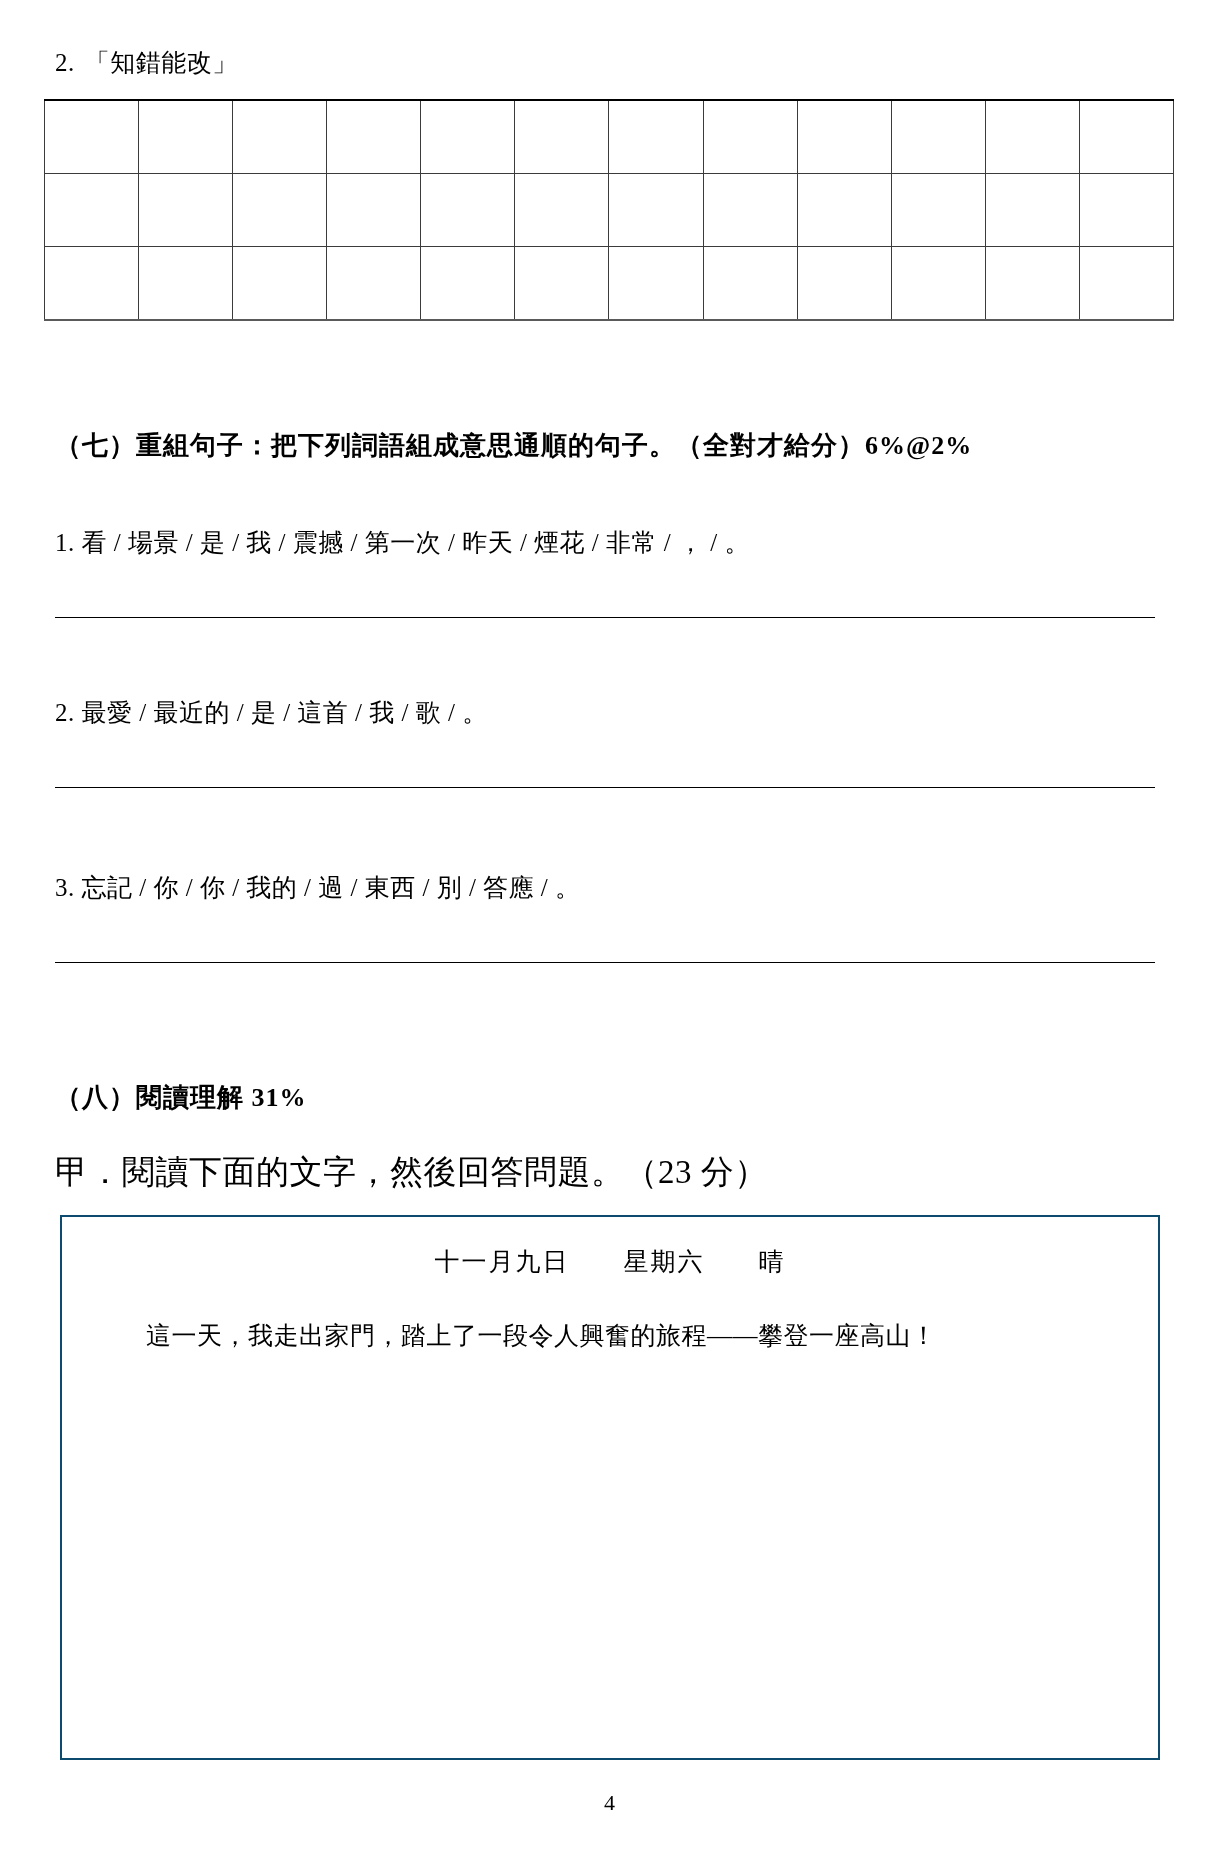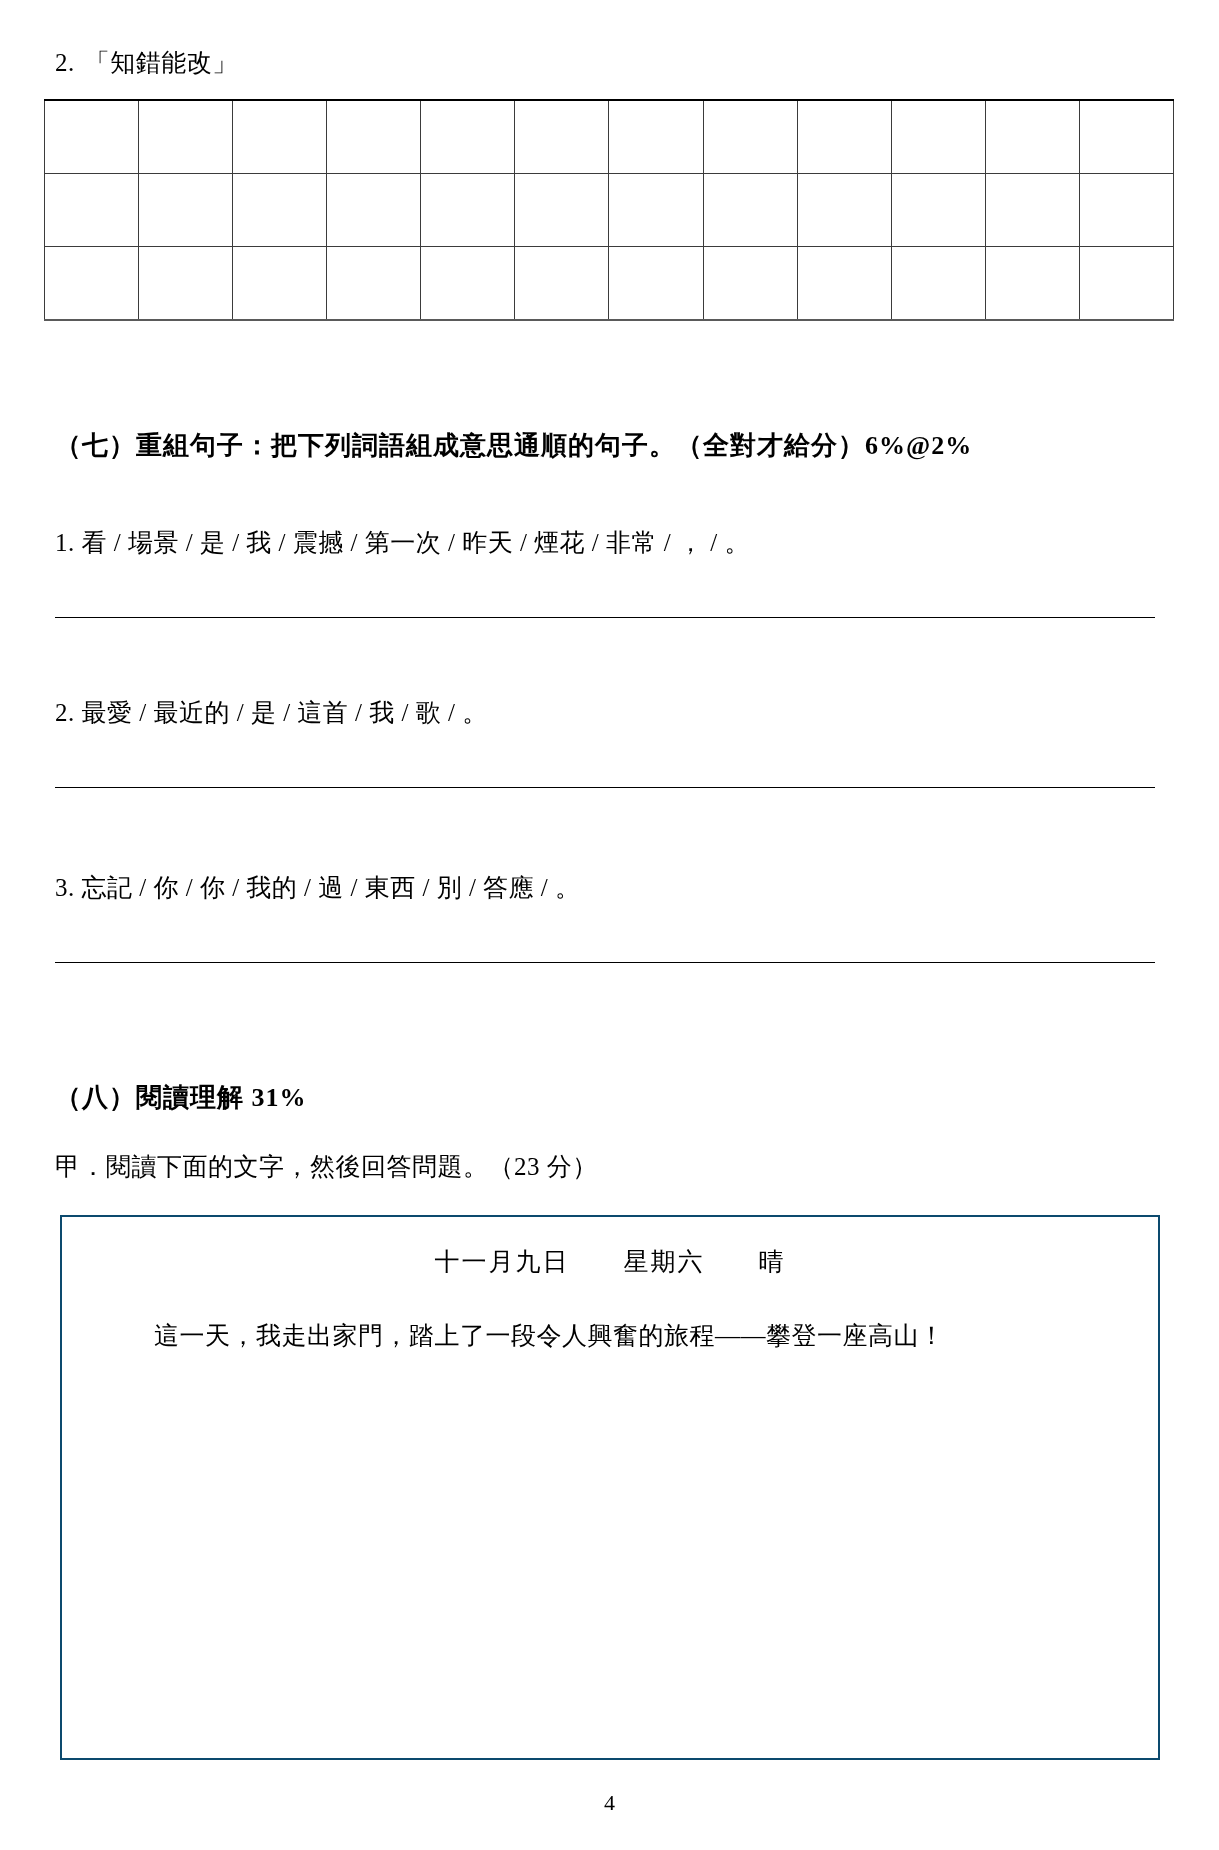--- a/index.html
+++ b/index.html
@@ -38,21 +38,21 @@
     position: absolute;
     font-size: 26px;
     font-weight: bold;
     letter-spacing: 1px;
     white-space: nowrap;
     line-height: 1.4;
   }
 
   .sub-line {
     position: absolute;
-    font-size: 25px;
+    font-size: 33px;
     letter-spacing: 0.5px;
     white-space: nowrap;
   }
 
   
   #item-2 {
     left: 55px;
     top: 45px;
   }
   #item-2 .num { margin-right: 10px; }
@@ -117,21 +117,21 @@
     letter-spacing: 2px;
     margin-bottom: 26px;
     white-space: pre;
   }
   .passage-para {
     font-size: 25px;
     line-height: 2.55;
     text-align: justify;
     text-indent: 2em;
     letter-spacing: 0.5px;
-    margin: 8px;
+    margin: 0;
   }
 
   
   .page-number {
     position: absolute;
     left: 0;
     top: 1790px;
     width: 1219px;
     text-align: center;
     font-size: 22px;

